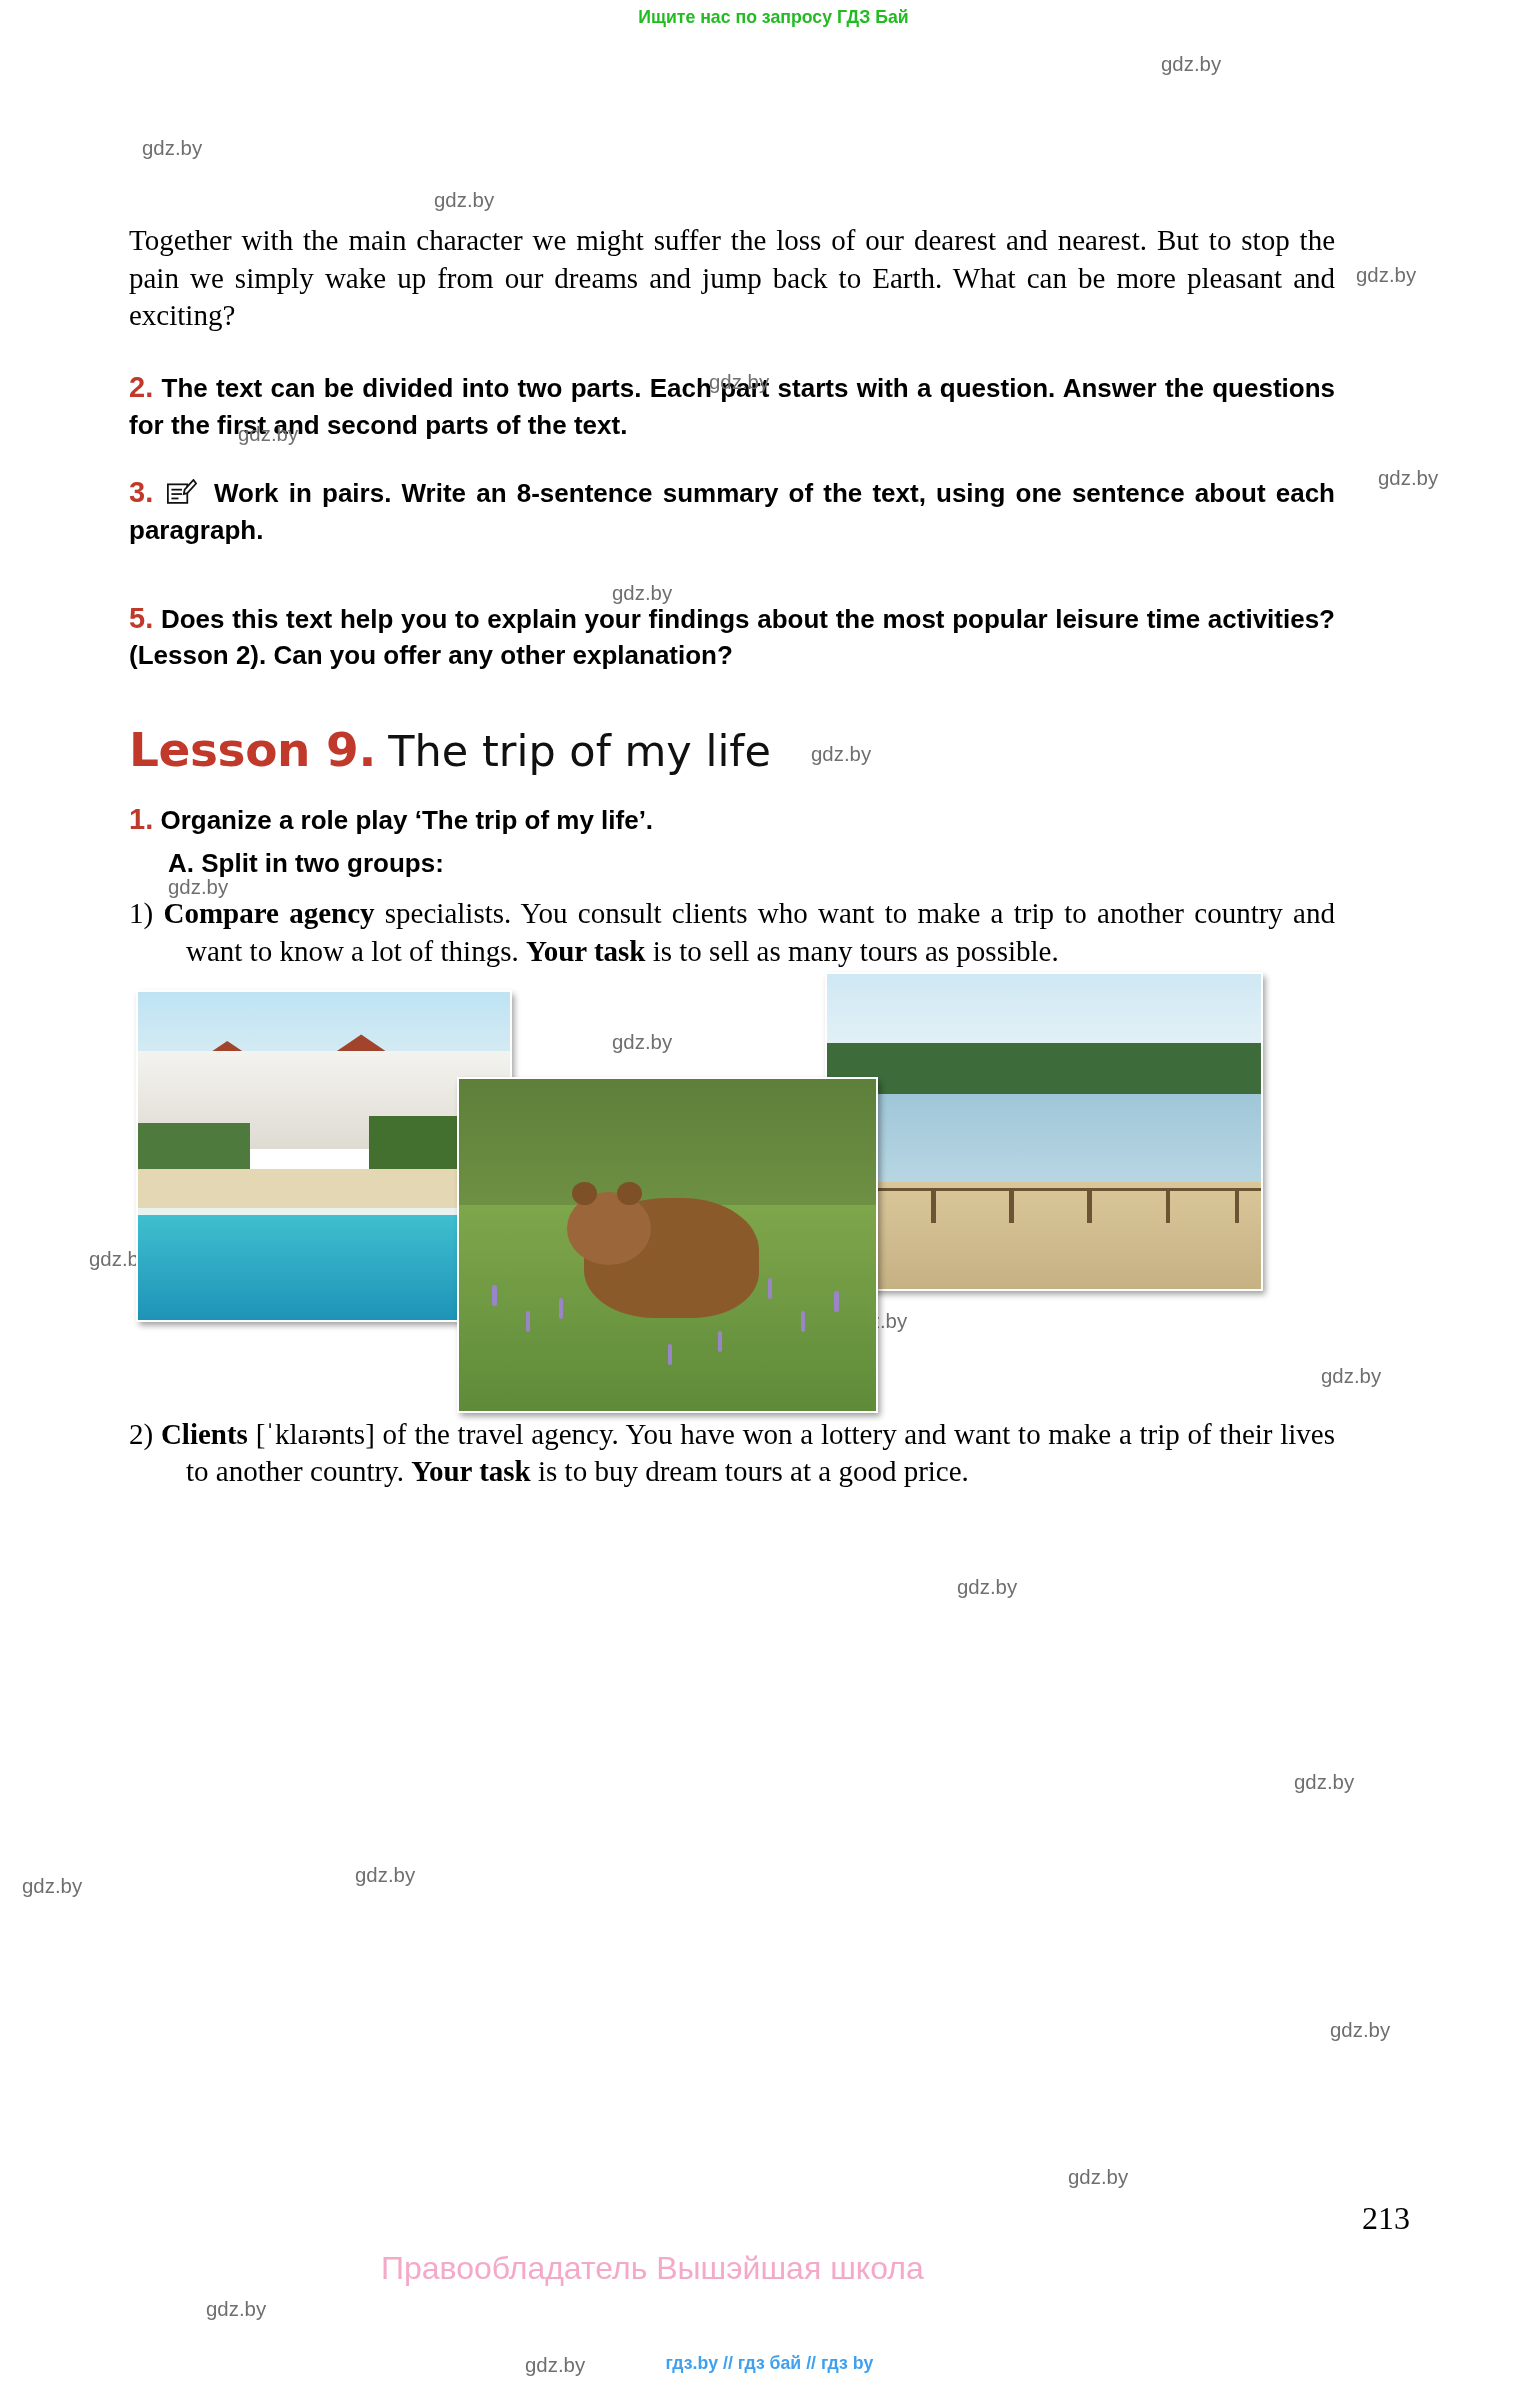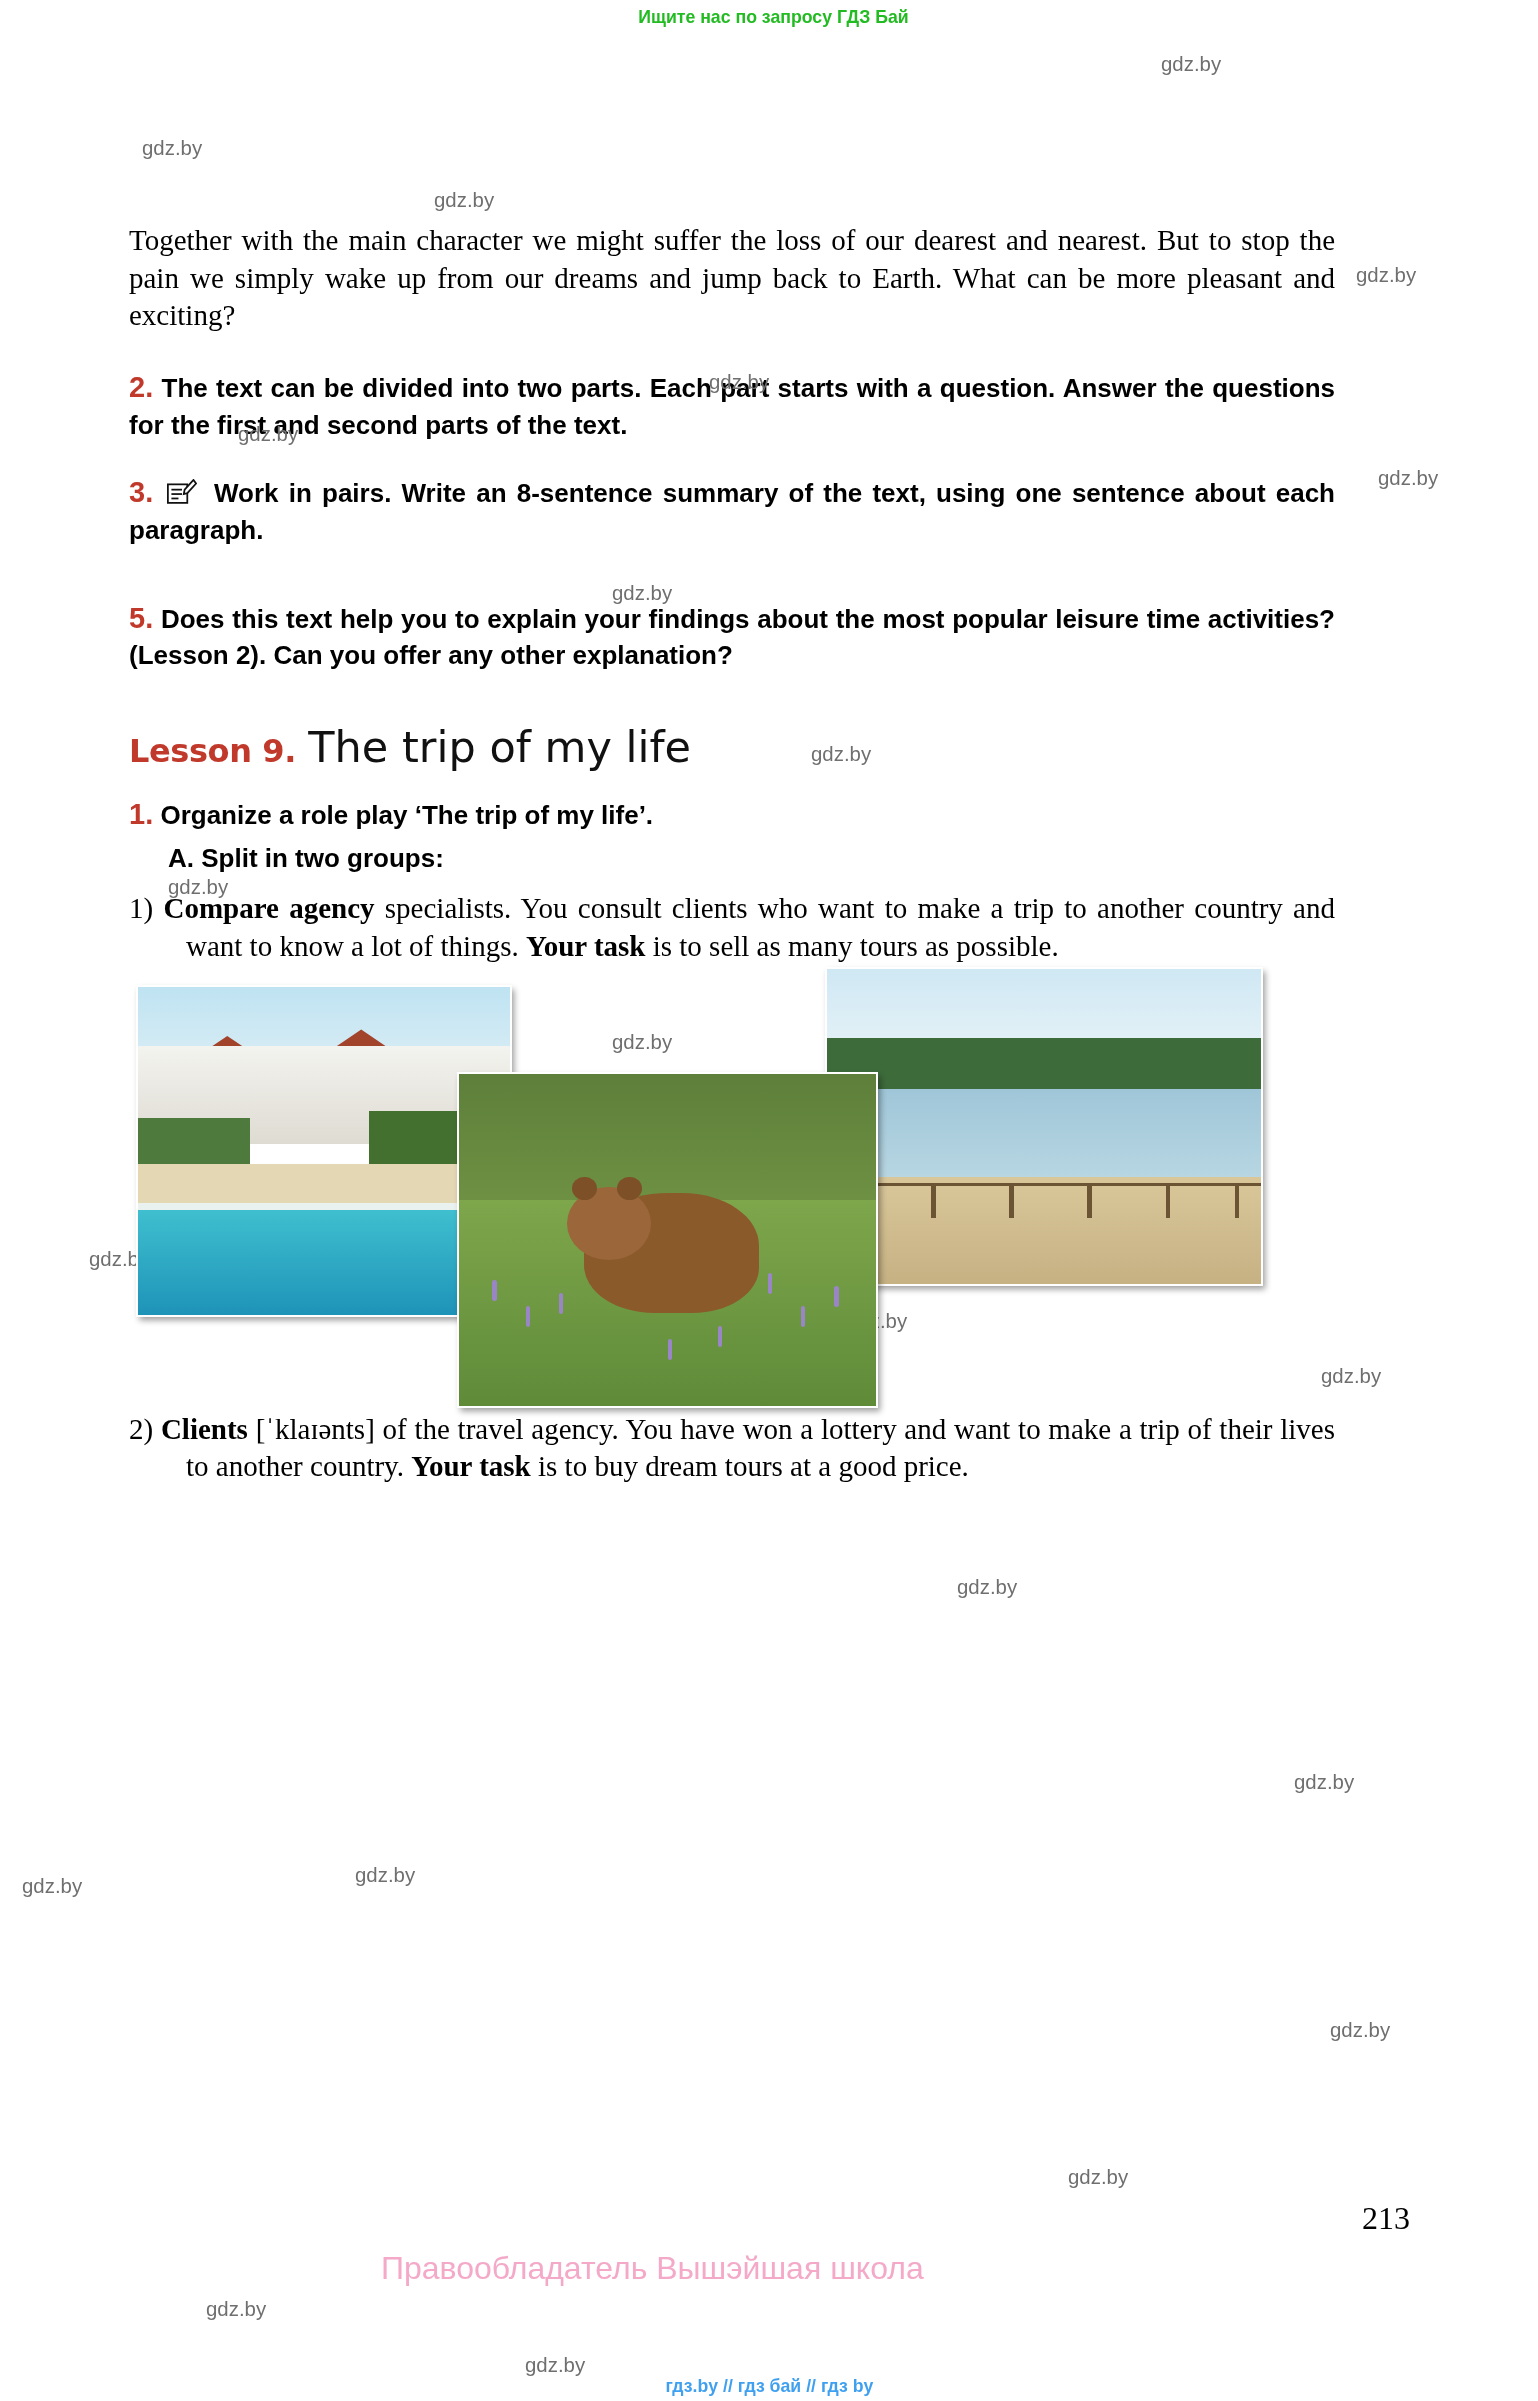--- a/index.html
+++ b/index.html
@@ -31,21 +31,21 @@
     left: 4px;
     width: 100%;
     text-align: center;
     font-family: "Liberation Sans", sans-serif;
     font-weight: bold;
     font-size: 17.7px;
     color: #22bb22;
   }
   .wm-bottom {
     position: absolute;
-    bottom: 4px;
+    bottom: 27px;
     left: 0;
     width: 100%;
     text-align: center;
     font-family: "Liberation Sans", sans-serif;
     font-weight: bold;
     font-size: 17.7px;
     color: #3fa0f0;
   }
   .wm-holder {
     position: absolute;
@@ -92,21 +92,21 @@
   .spacer-24 { height: 21px; }
 
   
   .lesson-head {
     margin: 48px 0 23px 0;
     white-space: nowrap;
   }
   .lesson-label {
     font-family: "DejaVu Sans", sans-serif;
     font-weight: bold;
-    font-size: 32px;
+    font-size: 47px;
     color: #c0392b;
     letter-spacing: -0.4px;
   }
   .lesson-title {
     font-family: "DejaVu Sans", sans-serif;
     font-size: 43px;
     color: #111;
     letter-spacing: 0px;
     margin-left: 12.4px;
   }

